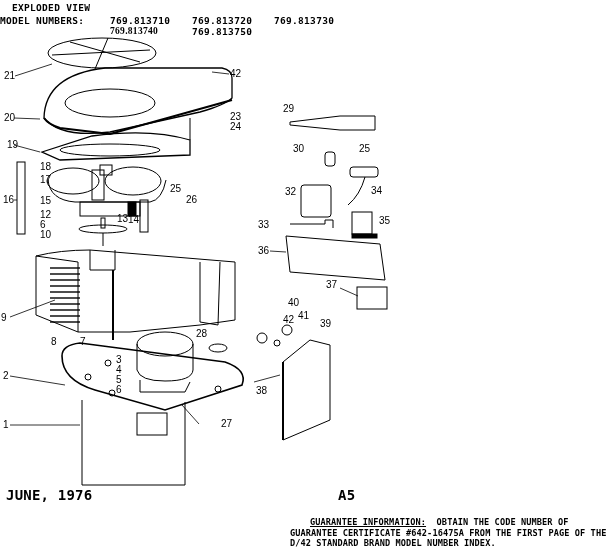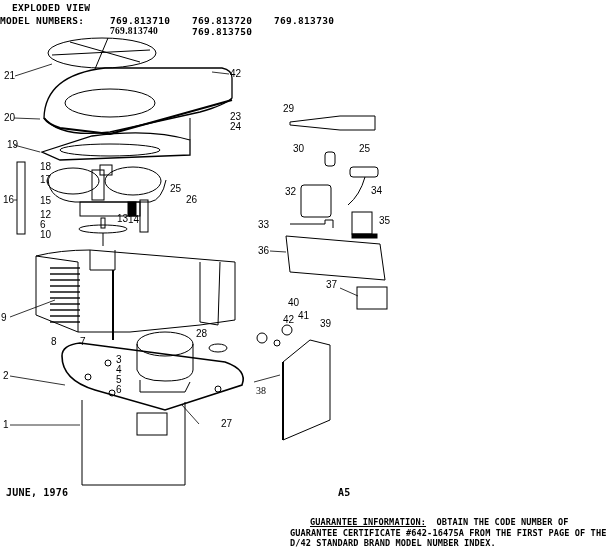--- a/index.html
+++ b/index.html
@@ -1,20 +1,20 @@
 <!DOCTYPE html>
 <html><head>
 <meta charset="utf-8">
 <style>
   html, body { margin:0; padding:0; background:#fff; }
   body { width:608px; height:559px; position:relative; overflow:hidden;
          font-family:"DejaVu Sans Mono", monospace; color:#000; }
   .hdr { position:absolute; font-size:9.5px; font-weight:bold; letter-spacing:0.3px; white-space:pre; }
   .lbl { position:absolute; font-family:"Liberation Sans", sans-serif; font-size:10px; line-height:10px; white-space:nowrap; }
-  .footer { position:absolute; font-size:10px; font-weight:bold; letter-spacing:0.2px; white-space:pre; }
+  .footer { position:absolute; font-size:14px; font-weight:bold; letter-spacing:0.2px; white-space:pre; }
   svg.dia { position:absolute; left:0; top:0; }
   .guar { position:absolute; left:290px; top:517px; width:318px; font-size:8.6px; font-weight:bold; line-height:10.5px; letter-spacing:0.1px; }
   .guar .u { text-decoration:underline;padding-left:20px; }
 </style>
 </head>
 <body>
 
 <div class="hdr" style="left:12px;top:2px;">EXPLODED VIEW</div>
 <div class="hdr" style="left:0;top:15px;">MODEL NUMBERS:</div>
 <div class="hdr" style="left:110px;top:15px;">769.813710</div>
@@ -182,21 +182,21 @@
 <div class="lbl" style="left:261px;top:187px;margin-left:24px;">32</div>
 <div class="lbl" style="left:258px;top:220px;text-align:right;">33</div>
 <div class="lbl" style="left:371px;top:186px;">34</div>
 <div class="lbl" style="left:379px;top:216px;">35</div>
 <div class="lbl" style="left:258px;top:246px;">36</div>
 <div class="lbl" style="left:326px;top:280px;">37</div>
 <div class="lbl" style="left:288px;top:298px;">40</div>
 <div class="lbl" style="left:298px;top:311px;">41</div>
 <div class="lbl" style="left:256px;top:315px;margin-left:27px;">42</div>
 <div class="lbl" style="left:320px;top:319px;">39</div>
-<div class="lbl" style="left:256px;top:386px;font-family:Liberation Serif, serif;">38</div>
+<div class="lbl" style="left:256px;top:386px;">38</div>
 
 <div class="footer" style="left:6px;top:487px;">JUNE, 1976</div>
 <div class="footer" style="left:338px;top:487px;">A5</div>
 
 <div class="guar">
   <span class="u">GUARANTEE INFORMATION:</span>&nbsp;
   <span>OBTAIN THE CODE NUMBER OF GUARANTEE CERTIFICATE #642-16475A FROM THE FIRST PAGE OF THE D/42 STANDARD BRAND MODEL NUMBER INDEX.</span>
 </div>
 
 </body></html>

